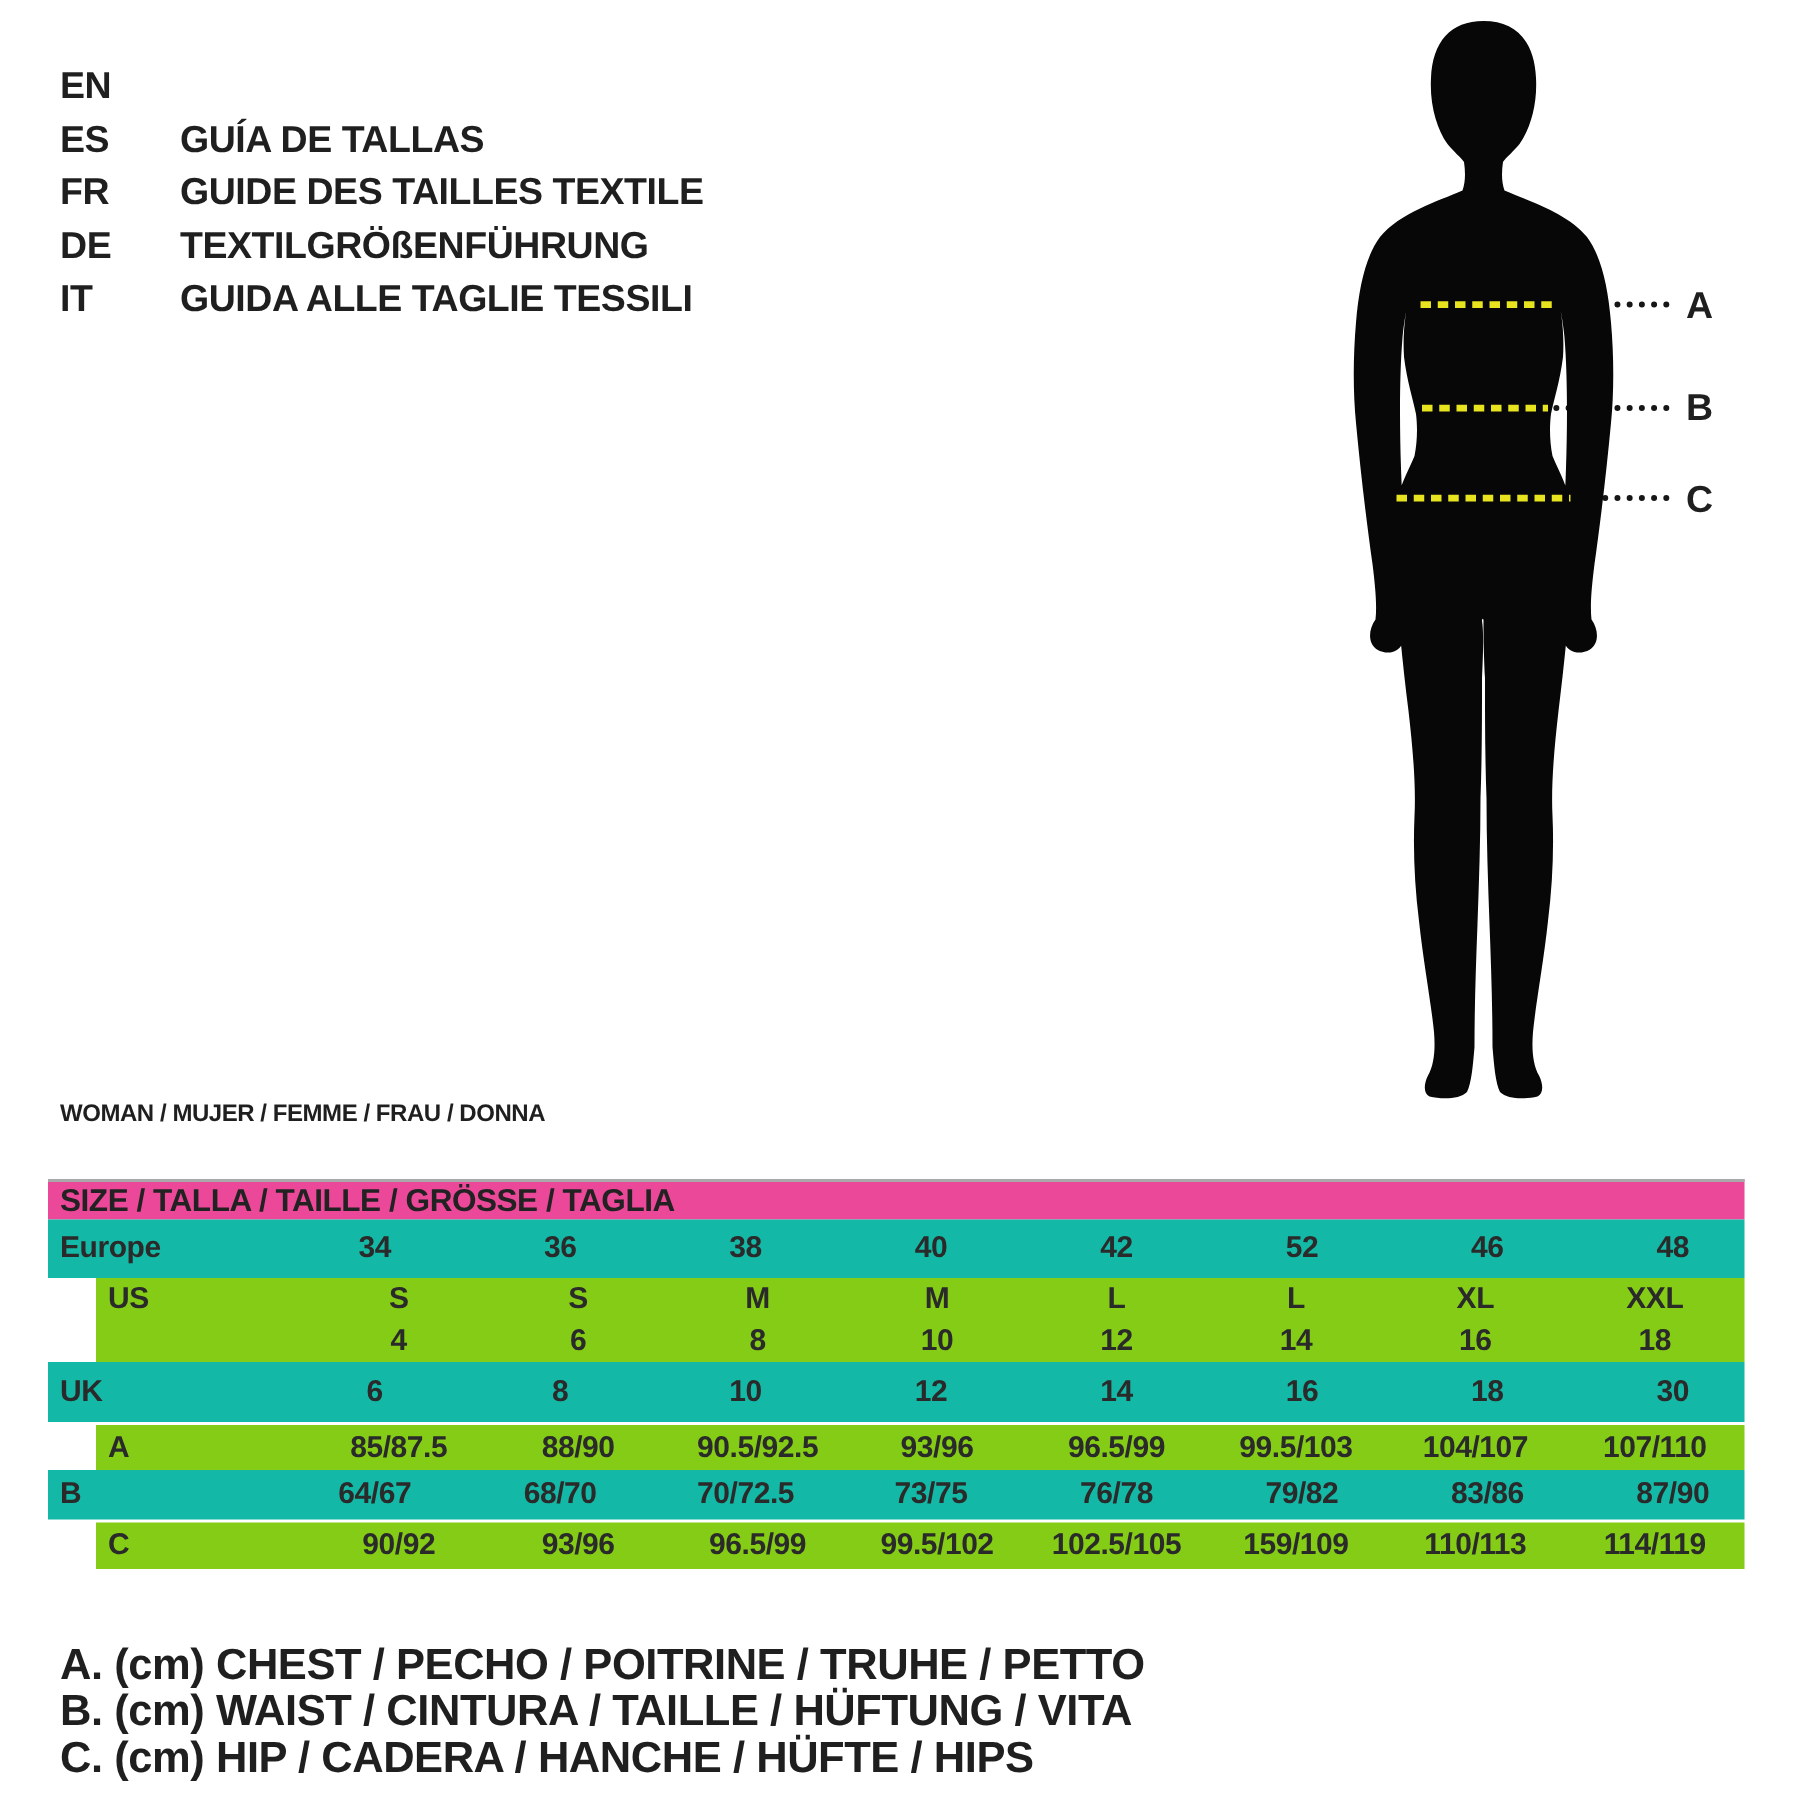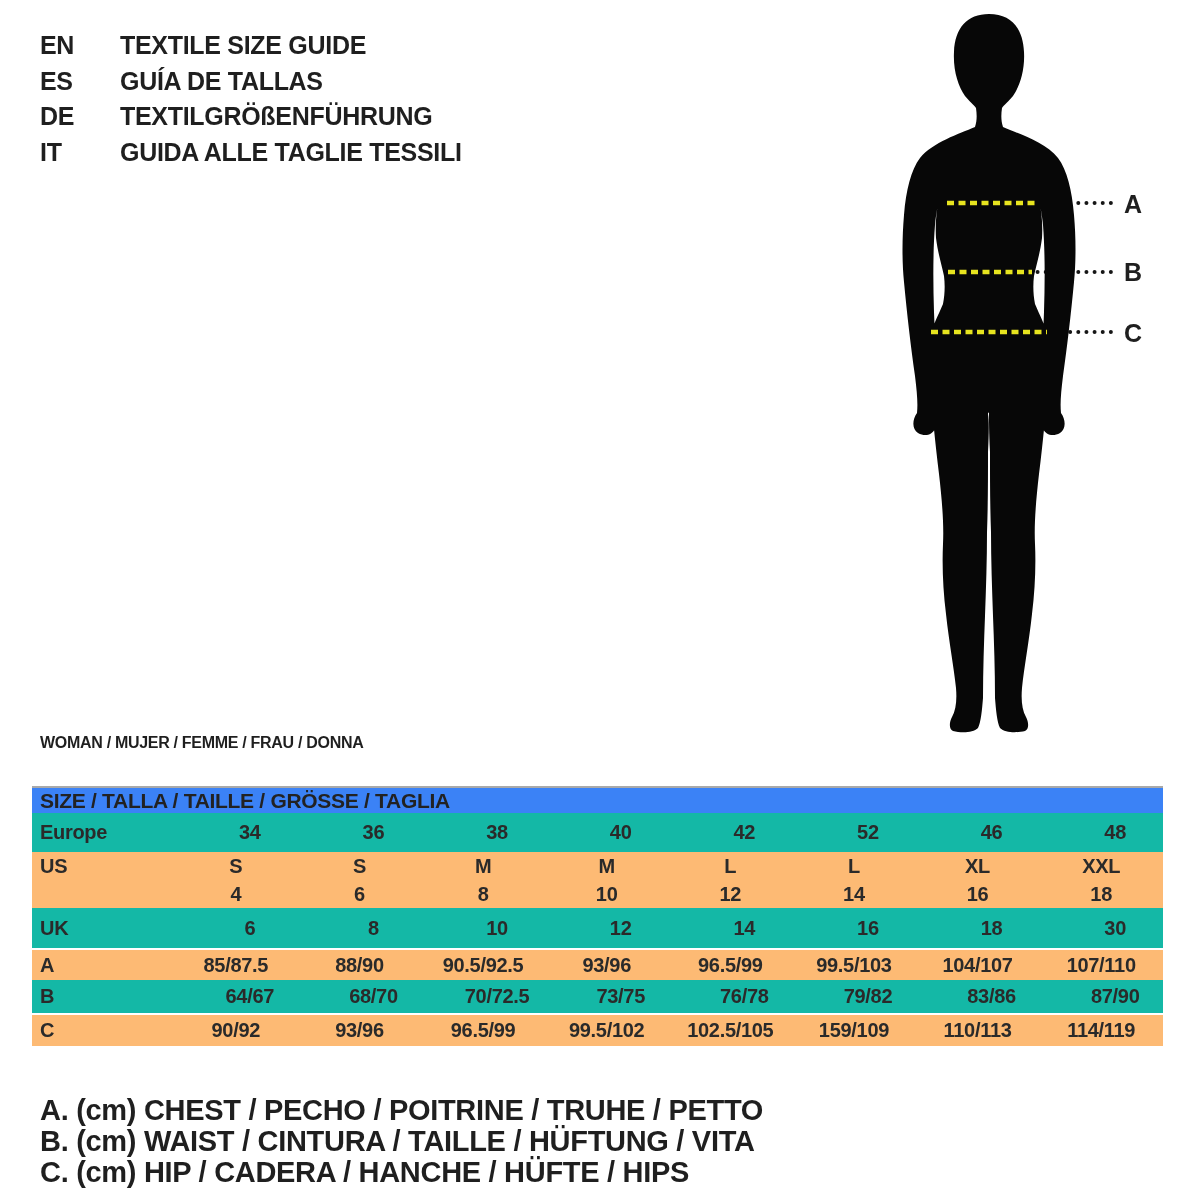--- a/index.html
+++ b/index.html
@@ -2,68 +2,71 @@
 <html><head>
 <meta charset="utf-8">
 <style>
   html,body{margin:0;padding:0;}
   body{
     width:1200px;height:1200px;position:relative;background:#ffffff;
     font-family:"Liberation Sans",sans-serif;font-weight:700;color:#1f1f1f;
     overflow:hidden;letter-spacing:-0.3px;
   }
   
-  .lang-block{position:absolute;left:40px;top:28px;}
+  .lang-block{position:absolute;left:40px;top:40px;}
   .lang-row{display:grid;grid-template-columns:80px auto;height:35.5px;align-items:center;}
   .lang-code{font-size:25px;}
   .lang-title{font-size:25px;white-space:nowrap;}
   
   .figure-wrap{position:absolute;left:895px;top:10px;width:200px;height:730px;z-index:2;}
   .figure-wrap svg{display:block;width:100%;height:100%;}
   .leader{position:absolute;height:0;border-top:4px dotted #161616;width:110px;left:1003px;z-index:1;}
   .leader.a{top:201px;}
   .leader.b{top:270px;}
   .leader.c{top:330px;}
   .measure-label{position:absolute;left:1124px;width:40px;height:28px;font-size:25px;z-index:3;}
   .measure-label.a{top:190px;}
   .measure-label.b{top:258px;}
   .measure-label.c{top:319px;}
   
   .section-title{position:absolute;left:40px;top:734px;font-size:16px;white-space:nowrap;}
   
   .size-table{position:absolute;left:32px;top:786px;width:1131px;font-size:20px;color:#2a2a2a;}
-  .t-header{height:25px;line-height:25px;background:#3b82f6;border-top:2px solid #a9a9a9;
+  .t-header{height:25px;line-height:25px;background:#ec4899;border-top:2px solid #a9a9a9;
             padding-left:8px;font-size:21px;color:#222;}
   .t-row{display:flex;align-items:center;}
   .t-row .lbl{width:142px;padding-left:8px;box-sizing:border-box;text-align:left;}
   .t-row .val{flex:1;text-align:center;}
-  .bg-gray{background:#fdba74;}
+  .bg-gray{background:#84cc16;margin-left:32px;}
   .bg-white{background:#14b8a6;gap:28px;}
   .r-europe{height:39px;}
   .r-us{height:28px;}
   .r-usnum{height:28px;}
   .r-uk{height:40px;}
   .r-a{height:30px;margin-top:2px;}
   .r-b{height:33px;}
   .r-c{height:31px;margin-top:2px;}
   
   .legend-block{position:absolute;left:40px;top:1095px;}
   .legend-row{height:31px;display:flex;align-items:center;font-size:29px;white-space:nowrap;}
 </style>
 </head>
 <body>
 
 <div class="lang-block">
   <div class="lang-row">
     <span class="lang-code">EN</span>
-    <span class="lang-title">TEXTILE SIZE GUIDE</span>
   </div>
   <div class="lang-row">
     <span class="lang-code">ES</span>
     <span class="lang-title">GUÍA DE TALLAS</span>
+  </div>
+  <div class="lang-row">
+    <span class="lang-code">FR</span>
+    <span class="lang-title">GUIDE DES TAILLES TEXTILE</span>
   </div>
   <div class="lang-row">
     <span class="lang-code">DE</span>
     <span class="lang-title">TEXTILGRÖßENFÜHRUNG</span>
   </div>
   <div class="lang-row">
     <span class="lang-code">IT</span>
     <span class="lang-title">GUIDA ALLE TAGLIE TESSILI</span>
   </div>
 </div>

